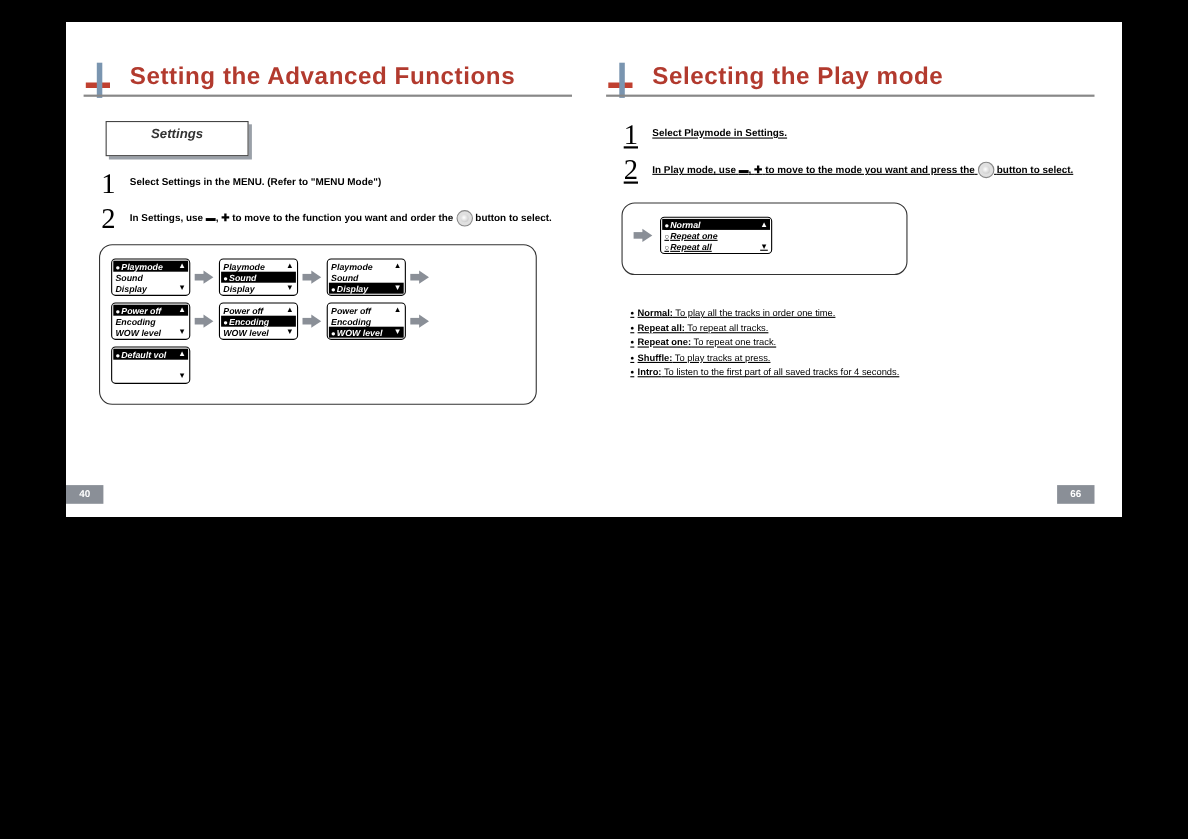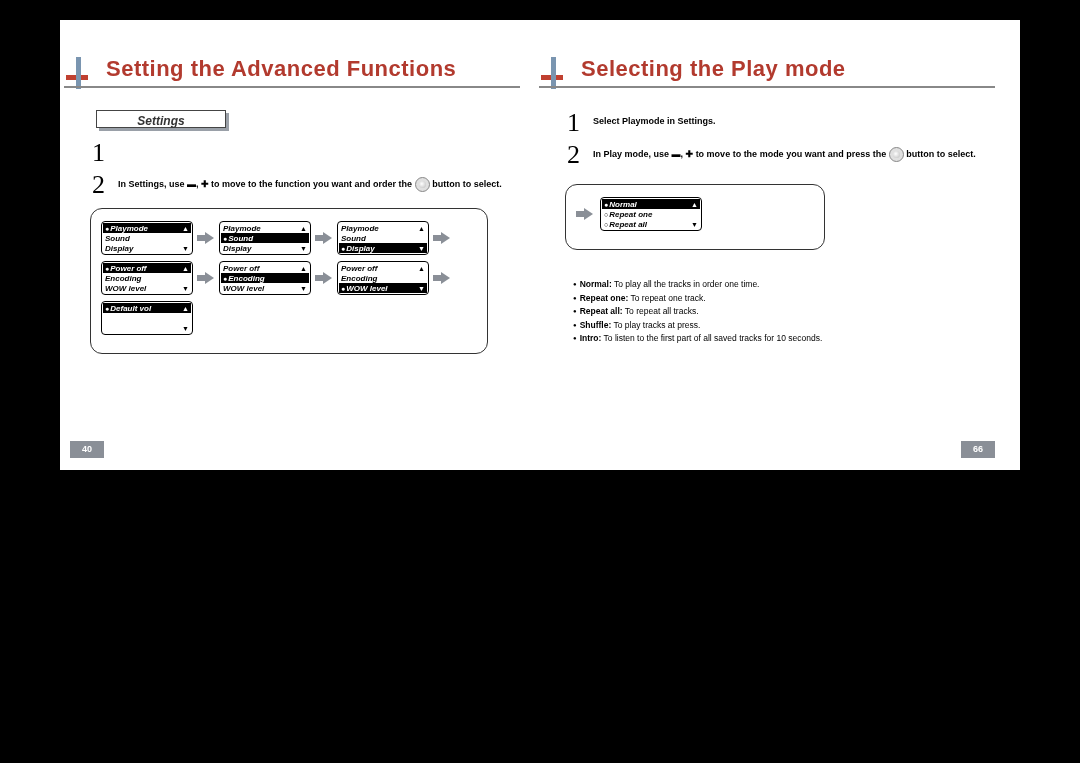--- a/index.html
+++ b/index.html
@@ -19,26 +19,26 @@
     width: 960px;
     height: 450px;
   }
   .page {
     position: absolute;
     top: 0;
     width: 460px;
     height: 100%;
   }
   .page-left { left: 0; }
-  .page-right { left: 475px; }
+  .page-right { left: 475px; text-decoration: underline; }
 
   .title-bar {
     position: relative;
     height: 30px;
-    margin: 42px 0 18px 4px;
+    margin: 42px 0 18px 16px;
   }
   .title-orn {
     position: absolute;
     left: 2px;
     top: -5px;
     width: 22px;
     height: 32px;
   }
   .title-orn .v {
     position: absolute;
@@ -69,21 +69,21 @@
     top: 24px;
     width: 100%;
     height: 2px;
     background: #888;
   }
 
   .subhead-box {
     position: relative;
     left: 36px;
     width: 130px;
-    height: 18px;
+    height: 32px;
     margin-bottom: 12px;
   }
   .subhead-shadow {
     position: absolute;
     left: 3px; top: 3px;
     width: 100%; height: 100%;
     background: #9aa0a8;
   }
   .subhead-front {
     position: absolute;
@@ -162,21 +162,21 @@
     padding: 12px 10px;
   }
   .lcd-row {
     display: flex;
     align-items: center;
     flex-wrap: wrap;
     gap: 4px;
     margin-bottom: 6px;
   }
   .lcd {
-    width: 92px;
+    width: 72px;
     border: 1px solid #000;
     border-radius: 4px;
     padding: 1px;
     background: #fff;
   }
   .lcd-line {
     display: flex;
     align-items: center;
     justify-content: space-between;
     font-size: 8px;
@@ -236,21 +236,21 @@
     bottom: 12px;
     width: 34px;
     height: 17px;
     background: #8a8f97;
     color: #fff;
     font-size: 9px;
     font-weight: bold;
     text-align: center;
     line-height: 17px;
   }
-  .pn-left { left: 10px; }
+  .pn-left { left: 0; }
   .pn-right { right: 0; }
 </style>
 </head>
 <body>
 
 <div class="white-area">
 
   <div class="page page-left">
     <div class="title-bar">
       <div class="title-orn">
@@ -262,20 +262,21 @@
     </div>
 
     <div class="subhead-box">
       <div class="subhead-shadow"></div>
       <div class="subhead-front">Settings</div>
     </div>
 
     <div class="steps">
       <div class="step">
         <div class="step-num">1</div>
+        <div class="step-body"><b>Select Settings in the MENU. (Refer to "MENU Mode")</b></div>
       </div>
       <div class="step">
         <div class="step-num">2</div>
         <div class="step-body">
           <b><span>In Settings, use</span> <span>▬</span>, <span>✚</span> <span>to move to the function you want and order the</span></b>
           <span class="inline-btn"></span>
           <b>button to select.</b>
         </div>
       </div>
     </div>
@@ -428,22 +429,22 @@
           <div class="lcd-line">
               <span class="circ">Repeat all</span>
               <span class="tri">▼</span>
             </div>
         </div>
       </div>
     </div>
 
     <div class="bullets">
       <div><b>Normal:</b><span> To play all the tracks in order one time.</span></div>
+      <div><b>Repeat all:</b><span> To repeat all tracks.</span></div>
       <div><b>Repeat one:</b><span> To repeat one track.</span></div>
-      <div><b>Repeat all:</b><span> To repeat all tracks.</span></div>
       <div><b>Shuffle:</b><span> To play tracks at press.</span></div>
-      <div><b>Intro:</b><span> To listen to the first part of all saved tracks for 10 seconds.</span></div>
+      <div><b>Intro:</b><span> To listen to the first part of all saved tracks for 4 seconds.</span></div>
     </div>
 
     <div class="page-num pn-right">66</div>
   </div>
 
 </div>
 
 </body></html>

